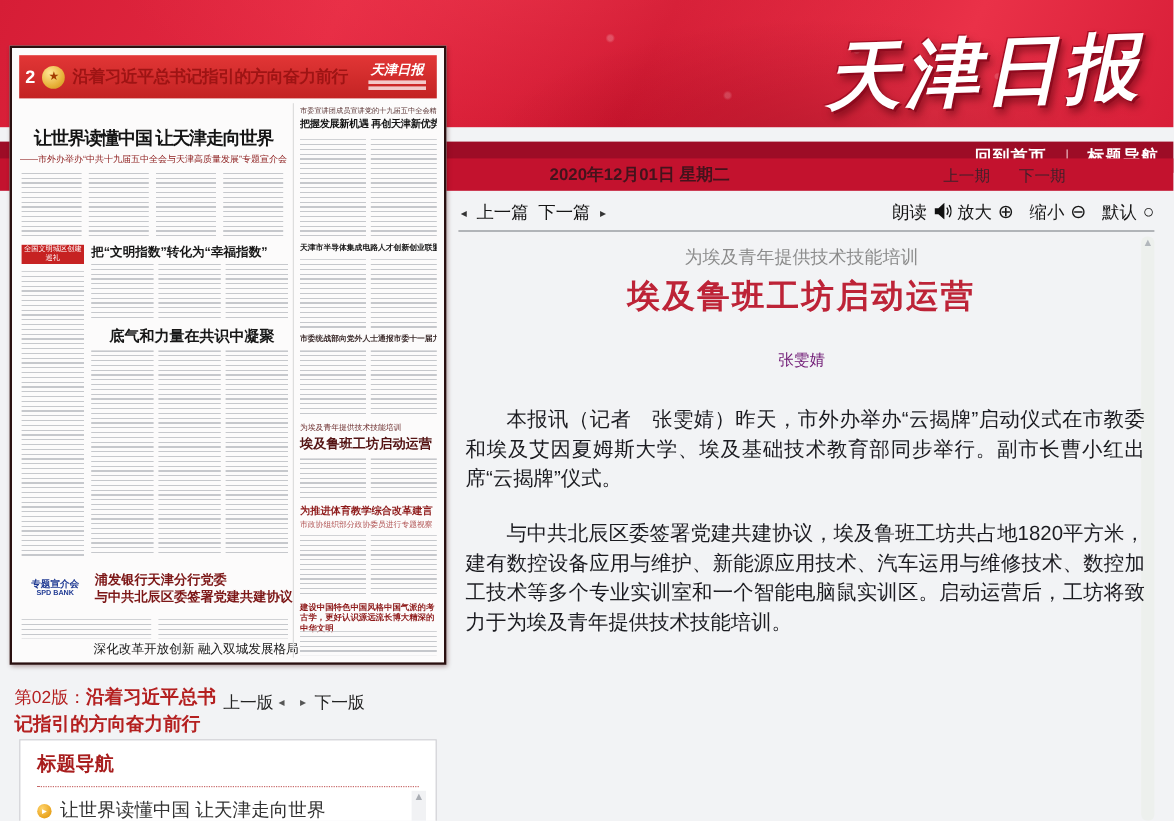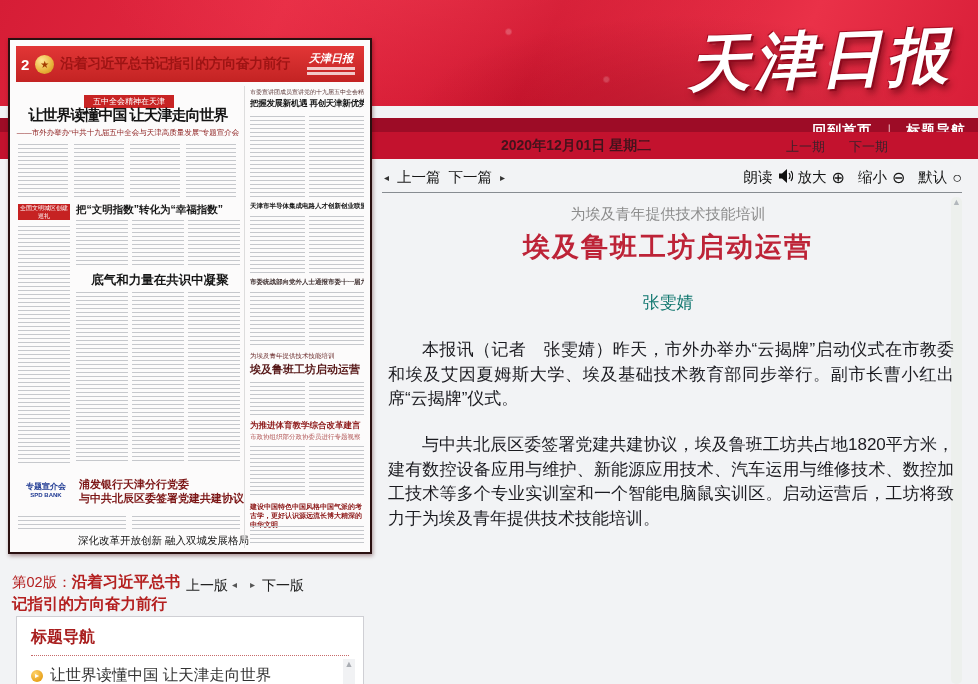--- a/index.html
+++ b/index.html
@@ -24,21 +24,21 @@
 
   
   .darkbar { position:absolute; left:0; top:118px; width:978px; height:26px; background:#9d0c26;
     display:flex; align-items:center; justify-content:flex-end; padding-right:12px;
     color:#fff; font-size:14px; font-weight:bold; }
   .darkbar a { color:#fff; text-decoration:none; cursor:pointer; letter-spacing:1px; }
   .darkbar .sep { margin:0 10px; font-weight:normal; color:#f3c9cf; }
 
   
   .datebar { position:absolute; left:0; top:132px; width:978px; height:27px; background:#c3122e; }
-  .datebar .date { position:absolute; left:458px; top:5px; font-size:14px; font-weight:bold; color:#43131c;margin-left:43px; }
+  .datebar .date { position:absolute; left:458px; top:5px; font-size:14px; font-weight:bold; color:#43131c; }
   .datebar a { position:absolute; top:6px; font-size:13px; color:#40202a; text-decoration:none; cursor:pointer; }
   .datebar a.prev { left:786px; }
   .datebar a.next { left:849px; }
 
   
   .thumb { position:absolute; left:8px; top:38px; width:364px; height:516px;
     background:#fcfbfb; border:2px solid #2a1010; cursor:pointer; z-index:5;
     box-shadow:1px 2px 4px rgba(60,0,8,.4); }
   .thumb * { position:absolute; }
   .mini-bar { left:6px; top:6px; width:348px; height:36px;
@@ -114,21 +114,21 @@
   .tri-s { font-size:10px; color:#333; }
   .zoom-glyph { font-size:16px; line-height:16px; }
   .art-rule { position:absolute; left:382px; top:192px; width:580px; border-top:1px solid #878c91; }
   .art-scroll { position:absolute; left:951px; top:197px; width:11px; height:487px;
     background:#edf0ed; border-radius:5px; text-align:center; color:#b2b7bc; font-size:9px; cursor:pointer; }
   .art-kicker { position:absolute; left:382px; top:205px; width:572px; text-align:center;
     font-size:15px; color:#8c8c8c; }
   .art-title { position:absolute; left:382px; top:229px; width:572px; text-align:center;
     font-size:27px; font-weight:bold; color:#bd2337; letter-spacing:2px; }
   .art-author { position:absolute; left:382px; top:291px; width:572px; text-align:center;
-    font-size:17px; color:#0f766e; }
+    font-size:13px; color:#701a75; }
   .art-body { position:absolute; left:388px; top:338px; width:566px; }
   .art-body p { font-size:17px; line-height:1.45; color:#1b1b20; text-indent:2em;
     text-align:justify; margin-bottom:21px; }
 </style>
 </head>
 <body>
 
 <header class="banner">
   <div class="paper-logo">天津日报</div>
 </header>
@@ -145,21 +145,20 @@
   <a class="next">下一期</a>
 </div>
 
 <aside class="thumb">
   <div class="mini-bar">
     <span class="mini-num">2</span>
     <span class="emblem">★</span>
     <span class="mini-head">沿着习近平总书记指引的方向奋力前行</span>
     <span class="mini-logo"><span>天津日报</span><span class="ln"></span><span class="ln"></span></span>
   </div>
-  <div class="tag-wrap"><span>五中全会精神在天津</span></div>
   <div class="mini-h1">让世界读懂中国 让天津走向世界</div>
   <div class="mini-sub1">——市外办举办“中共十九届五中全会与天津高质量发展”专题宣介会</div>
 
   <div class="tx" style="left:8px;top:104px;width:50px;height:56px;"></div>
   <div class="tx" style="left:64px;top:104px;width:50px;height:56px;"></div>
   <div class="tx" style="left:120px;top:104px;width:50px;height:56px;"></div>
   <div class="tx" style="left:176px;top:104px;width:50px;height:56px;"></div>
 
   <div class="redbox">全国文明城区创建巡礼</div>
   <div class="mini-h3">把“文明指数”转化为“幸福指数”</div>

